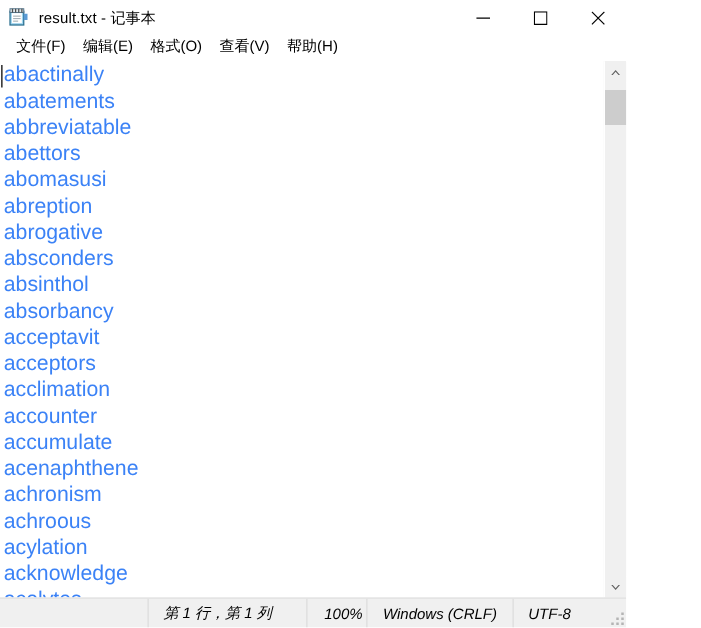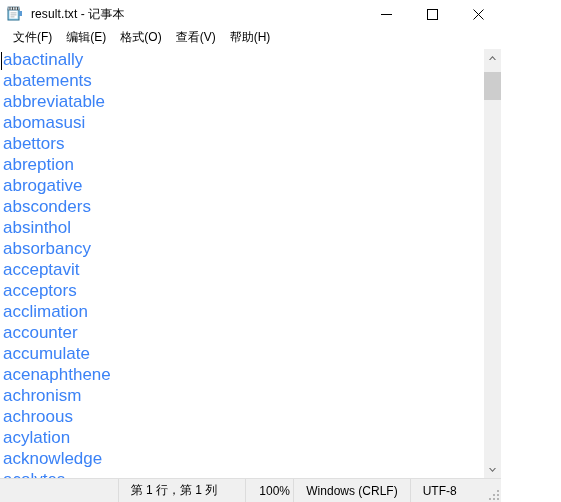--- a/index.html
+++ b/index.html
@@ -148,20 +148,21 @@
   
   .statusbar {
     height: 23px;
     min-height: 23px;
     background: #f0f0f0;
     border-top: 1px solid #dfdfdf;
     display: flex;
     align-items: stretch;
     position: relative;
     user-select: none;
+    font-style: italic;
   }
   .status-spacer {
     width: 133px;
   }
   .status-cell {
     display: flex;
     align-items: center;
     border-left: 1px solid #dcdcdc;
     padding-left: 12px;
     padding-right: 12px;
@@ -238,22 +239,22 @@
     <div class="menu-item">查看(V)</div>
     <div class="menu-item">帮助(H)</div>
   </div>
 
   <div class="editor-wrap">
     <div class="text-area" id="text-area">
       <div class="caret"></div>
     <div class="line">abactinally</div>
         <div class="line">abatements</div>
         <div class="line">abbreviatable</div>
+        <div class="line">abettors</div>
         <div class="line">abomasusi</div>
-        <div class="line">abettors</div>
         <div class="line">abreption</div>
         <div class="line">abrogative</div>
         <div class="line">absconders</div>
         <div class="line">absinthol</div>
         <div class="line">absorbancy</div>
         <div class="line">acceptavit</div>
         <div class="line">acceptors</div>
         <div class="line">acclimation</div>
         <div class="line">accounter</div>
         <div class="line">accumulate</div>

